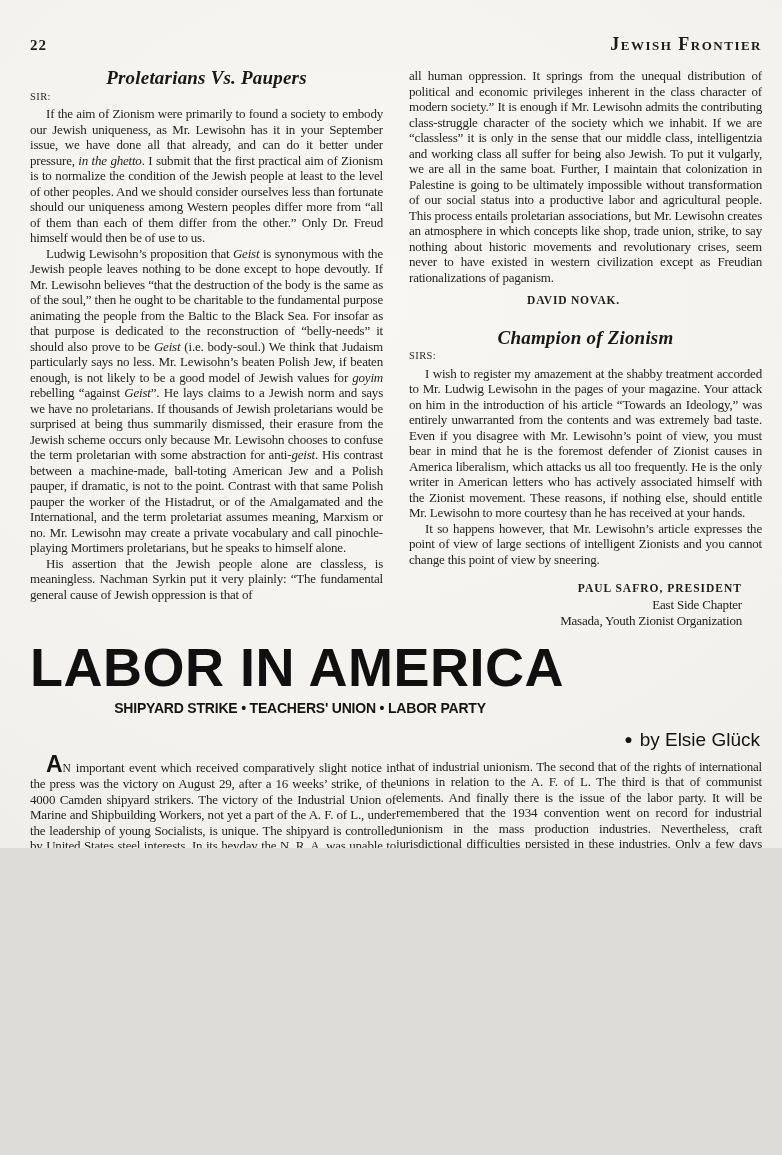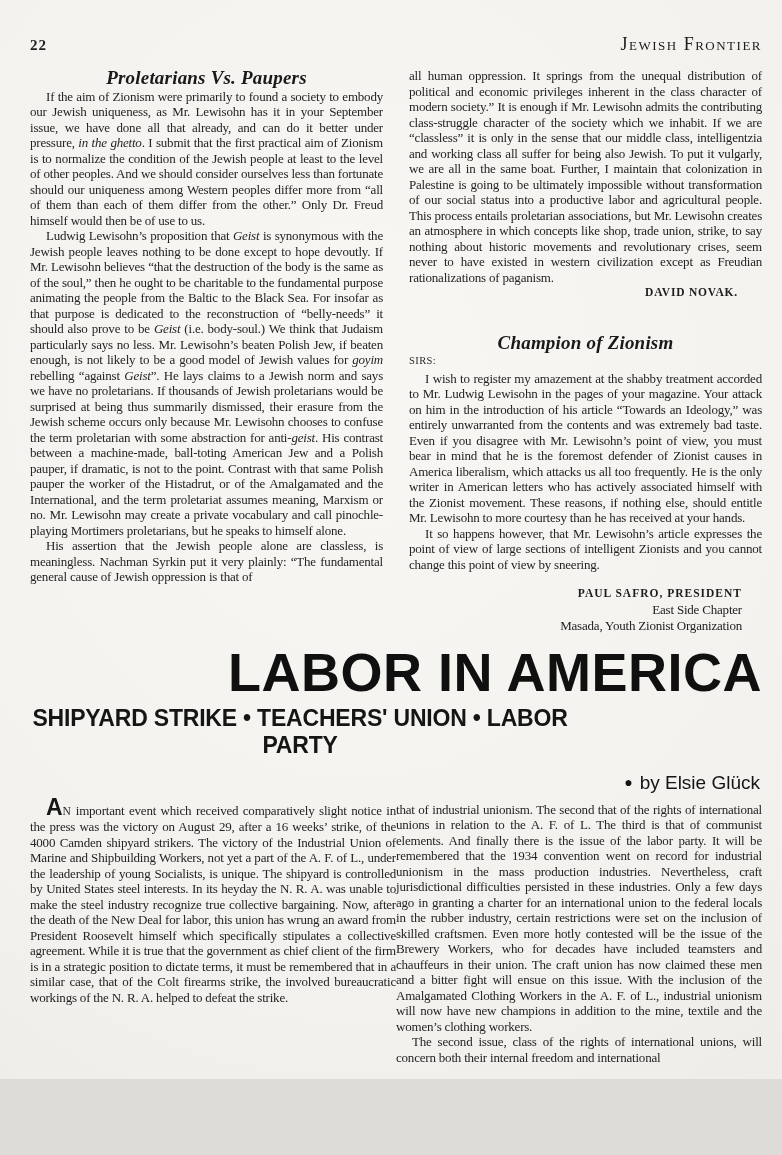--- a/index.html
+++ b/index.html
@@ -1,48 +1,48 @@
 <!DOCTYPE html>
 <html lang="en"><head>
 <meta charset="utf-8">
 <style>
   html,body{margin:0;padding:0;}
   body{width:782px;height:1155px;background:#dddcd8;font-family:"Liberation Serif",serif;}
-  .sheet{position:relative;width:782px;height:1079px;overflow:hidden;
+  .sheet{position:relative;width:782px;height:848px;overflow:hidden;
          background:radial-gradient(130% 110% at 45% 35%, #f8f7f4 0%, #f2f1ed 55%, #e6e5e0 100%);
          color:#242424;}
   .content{padding:34px 20px 0 30px;}
 
   
   .hdr{display:flex;justify-content:space-between;align-items:baseline;}
   .folio{font-weight:bold;font-size:15px;letter-spacing:1px;color:#1e1e1e;}
-  .masthead{font-weight:normal;font-size:18px;font-variant:small-caps;letter-spacing:1.5px;color:#1b1b1b;}
+  .masthead{font-weight:bold;font-size:18px;font-variant:small-caps;letter-spacing:1.5px;color:#1b1b1b;}
 
   
   .letters{display:flex;gap:26px;margin-top:13px;}
   .lcol,.rcol{flex:1;min-width:0;}
   .bt{font-size:13px;line-height:15.5px;text-align:justify;letter-spacing:-0.2px;color:#242424;}
   .bt p{margin:0;text-indent:16px;}
   .bt p.noind{text-indent:0;font-family:Liberation Serif, serif;}
   .bt em{font-style:italic;}
   .ltitle{font-weight:bold;font-style:italic;font-size:19px;text-align:center;
           letter-spacing:0.2px;margin:2px 0 3px;color:#191919;}
-  .ltitle.second{margin-top:34px;}
+  .ltitle.second{margin-top:21px;}
   .salut{font-size:10.5px;letter-spacing:0.4px;margin:0 0 2px;color:#2a2a2a;}
-  .sig{text-align:right;padding-right:24px;font-weight:bold;font-size:11.5px;
-       letter-spacing:0.8px;margin:0 0 0;color:#1d1d1d;}
+  .sig{text-align:center;padding-right:24px;font-weight:bold;font-size:11.5px;
+       letter-spacing:0.8px;margin:8px 0 0;color:#1d1d1d;}
   .sigblock{margin-top:13px;line-height:16.5px;text-align:right;padding-right:20px;}
   .sb1{font-size:11.5px;font-weight:bold;letter-spacing:1px;color:#1d1d1d;}
   .sb2{font-size:13px;color:#222;}
 
   
   .article{margin-top:14px;}
   .atitle{font-family:"Liberation Sans",sans-serif;font-weight:bold;font-size:54px;
-          line-height:46px;letter-spacing:0.5px;color:#101010;margin:0;text-align:right;}
-  .asub{font-family:"Liberation Sans",sans-serif;font-weight:bold;font-size:23px;
+          line-height:46px;letter-spacing:0.5px;color:#101010;margin:0;}
+  .asub{font-family:"Liberation Sans",sans-serif;font-weight:bold;font-size:14px;
         letter-spacing:-0.2px;width:540px;text-align:center;margin:10px 0 0;color:#151515;}
   .abyline{font-family:"Liberation Sans",sans-serif;font-weight:normal;font-size:19px;
            text-align:right;padding-right:2px;margin:13px 0 0;color:#141414;}
   .bdot{font-size:14px;padding-right:7px;vertical-align:2px;}
   .acols{display:flex;margin-top:8px;}
   .acols .bt p.gap{margin-top:7px;}
   .lead{text-indent:0;}
   .ini{font-family:"Liberation Sans",sans-serif;font-weight:bold;font-size:23px;
        line-height:10px;color:#161616;}
   .leadcap{font-size:11.5px;letter-spacing:0.5px;}
@@ -55,20 +55,21 @@
 
     <div class="hdr">
       <span class="folio">22</span>
       <span class="masthead">Jewish Frontier</span>
     </div>
 
     <div class="letters">
 
       <div class="lcol bt">
         <h2 class="ltitle">Proletarians Vs. Paupers</h2>
+        <div class="salut">SIR:</div>
         <p><span>If the aim of Zionism were primarily to found a society to embody our Jewish uniqueness, as Mr. Lewisohn has it in your September issue, we have done all that already, and can do it better under pressure, </span><em>in the ghetto</em><span>. I submit that the first practical aim of Zionism is to normalize the condition of the Jewish people at least to the level of other peoples. And we should consider ourselves less than fortunate should our uniqueness among Western peoples differ more from “all of them than each of them differ from the other.” Only Dr. Freud himself would then be of use to us.</span></p>
         <p><span>Ludwig Lewisohn’s proposition that </span><em>Geist</em><span> is synonymous with the Jewish people leaves nothing to be done except to hope devoutly. If Mr. Lewisohn believes “that the destruction of the body is the same as of the soul,” then he ought to be charitable to the fundamental purpose animating the people from the Baltic to the Black Sea. For insofar as that purpose is dedicated to the reconstruction of “belly-needs” it should also prove to be </span><em>Geist</em><span> (i.e. body-soul.) We think that Judaism particularly says no less. Mr. Lewisohn’s beaten Polish Jew, if beaten enough, is not likely to be a good model of Jewish values for </span><em>goyim</em><span> rebelling “against </span><em>Geist</em><span>”. He lays claims to a Jewish norm and says we have no proletarians. If thousands of Jewish proletarians would be surprised at being thus summarily dismissed, their erasure from the Jewish scheme occurs only because Mr. Lewisohn chooses to confuse the term proletarian with some abstraction for anti-</span><em>geist</em><span>. His contrast between a machine-made, ball-toting American Jew and a Polish pauper, if dramatic, is not to the point. Contrast with that same Polish pauper the worker of the Histadrut, or of the Amalgamated and the International, and the term proletariat assumes meaning, Marxism or no. Mr. Lewisohn may create a private vocabulary and call pinochle-playing Mortimers proletarians, but he speaks to himself alone.</span></p>
         <p><span>His assertion that the Jewish people alone are classless, is meaningless. Nachman Syrkin put it very plainly: “The fundamental general cause of Jewish oppression is that of</span></p>
       </div>
 
       <div class="rcol bt">
         <p class="noind"><span>all human oppression. It springs from the unequal distribution of political and economic privileges inherent in the class character of modern society.” It is enough if Mr. Lewisohn admits the contributing class-struggle character of the society which we inhabit. If we are “classless” it is only in the sense that our middle class, intelligentzia and working class all suffer for being also Jewish. To put it vulgarly, we are all in the same boat. Further, I maintain that colonization in Palestine is going to be ultimately impossible without transformation of our social status into a productive labor and agricultural people. This process entails proletarian associations, but Mr. Lewisohn creates an atmosphere in which concepts like shop, trade union, strike, to say nothing about historic movements and revolutionary crises, seem never to have existed in western civilization except as Freudian rationalizations of paganism.</span></p>
         <div class="sig">DAVID NOVAK.</div>
 
         <h2 class="ltitle second">Champion of Zionism</h2>

